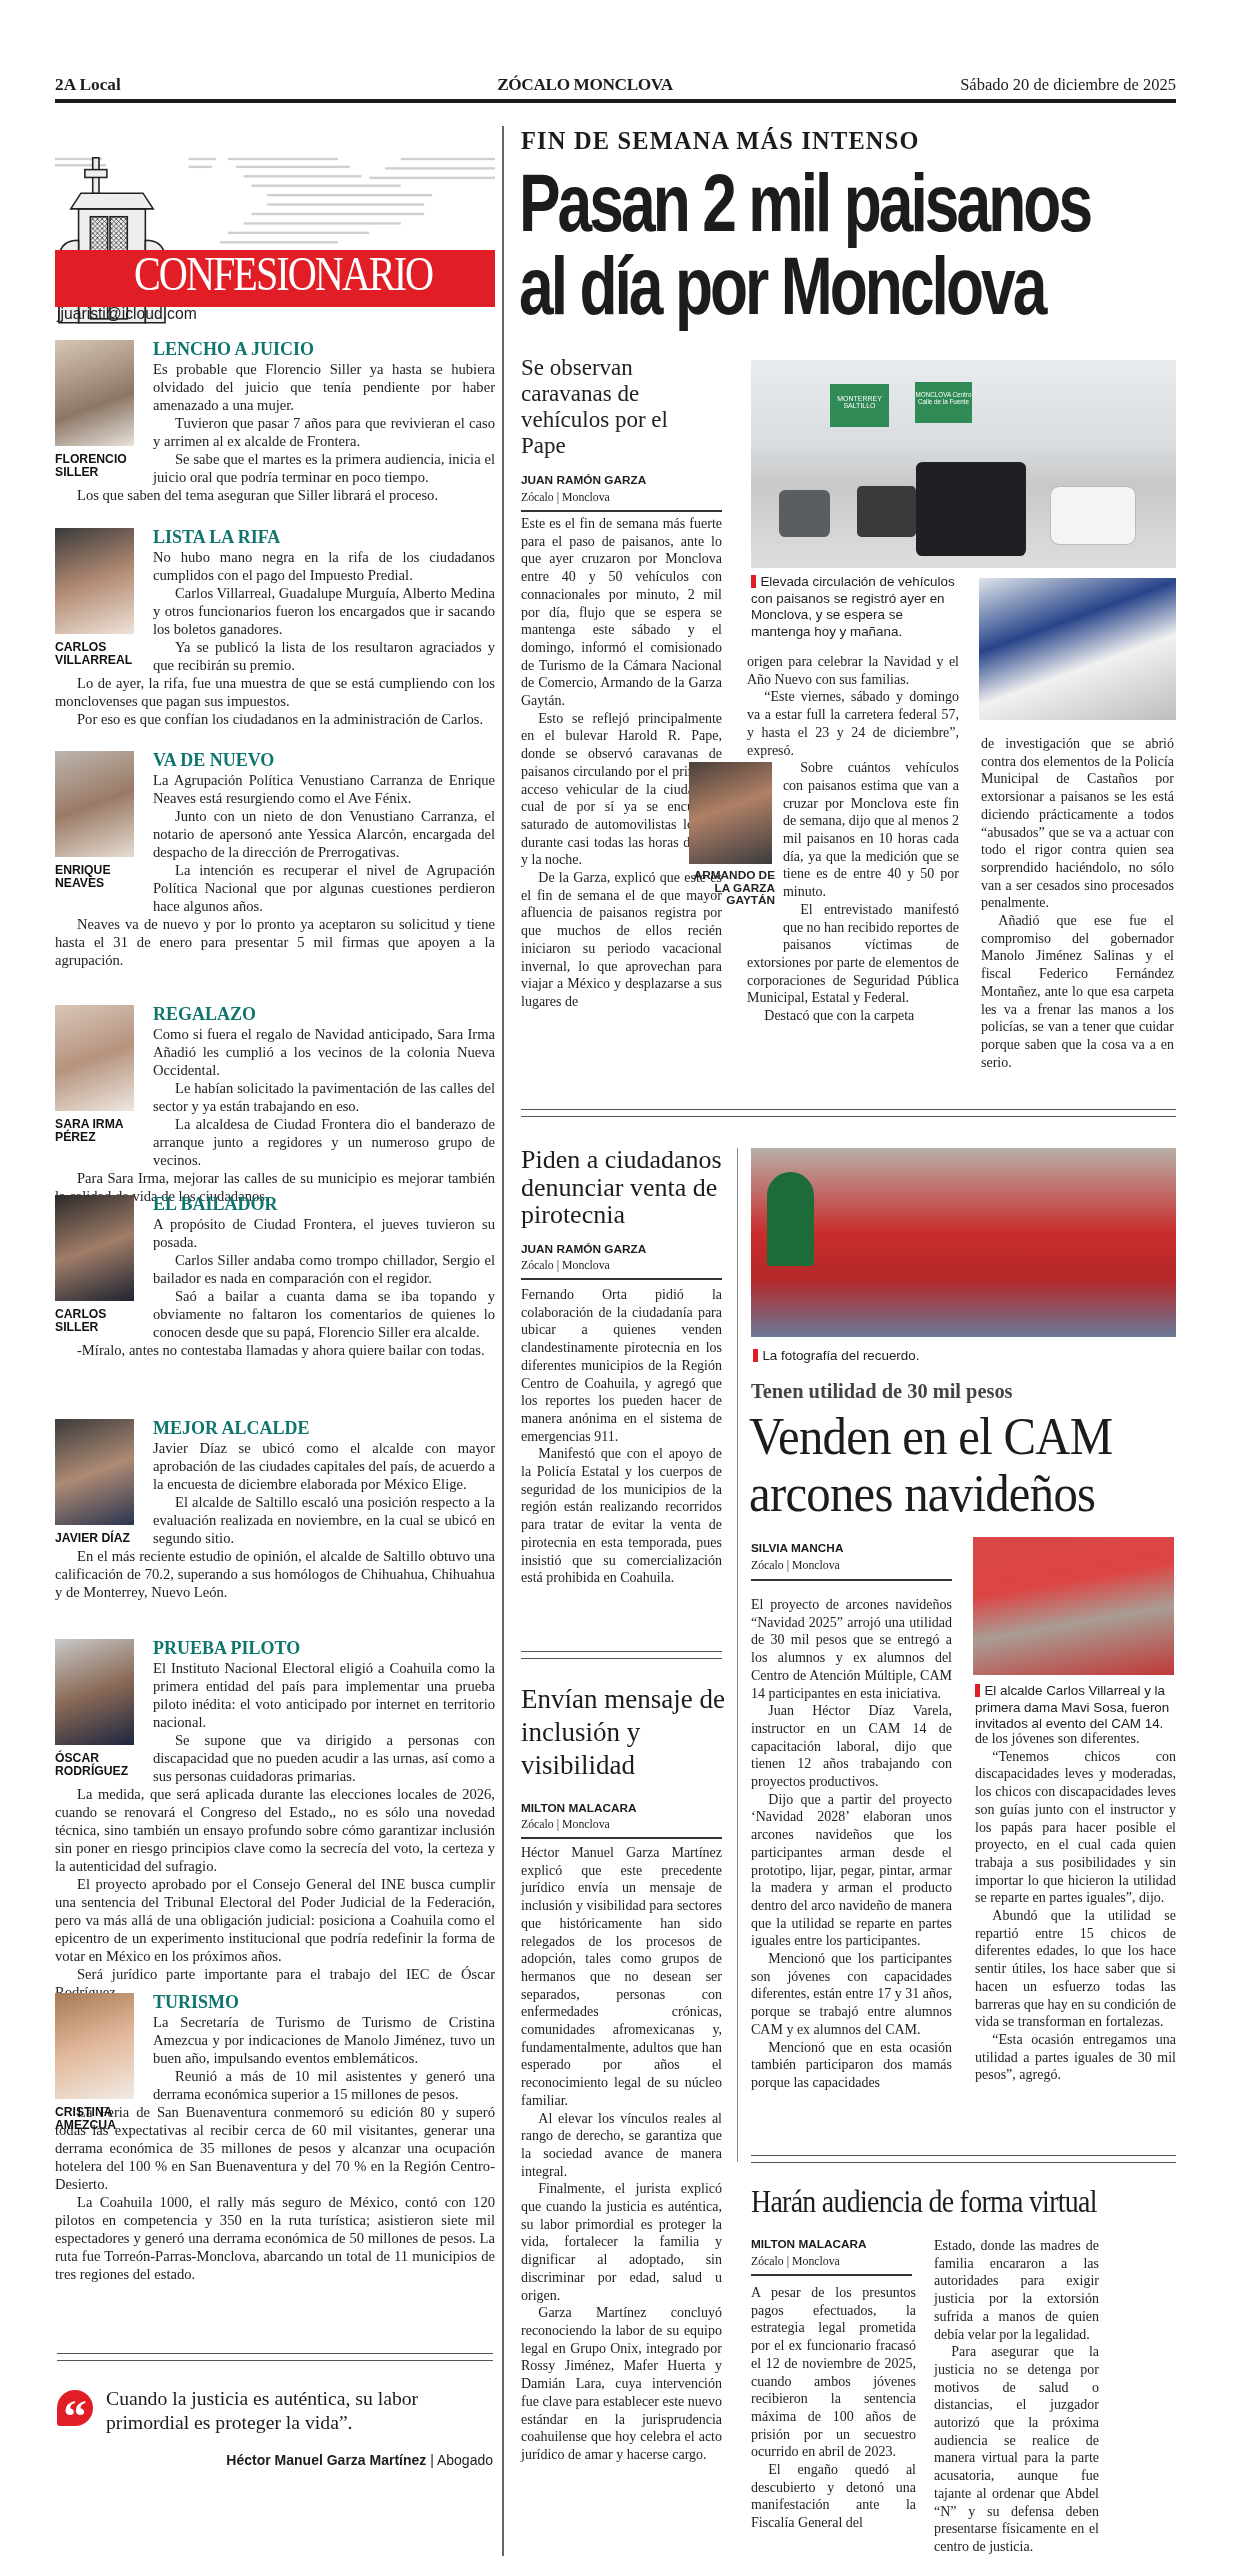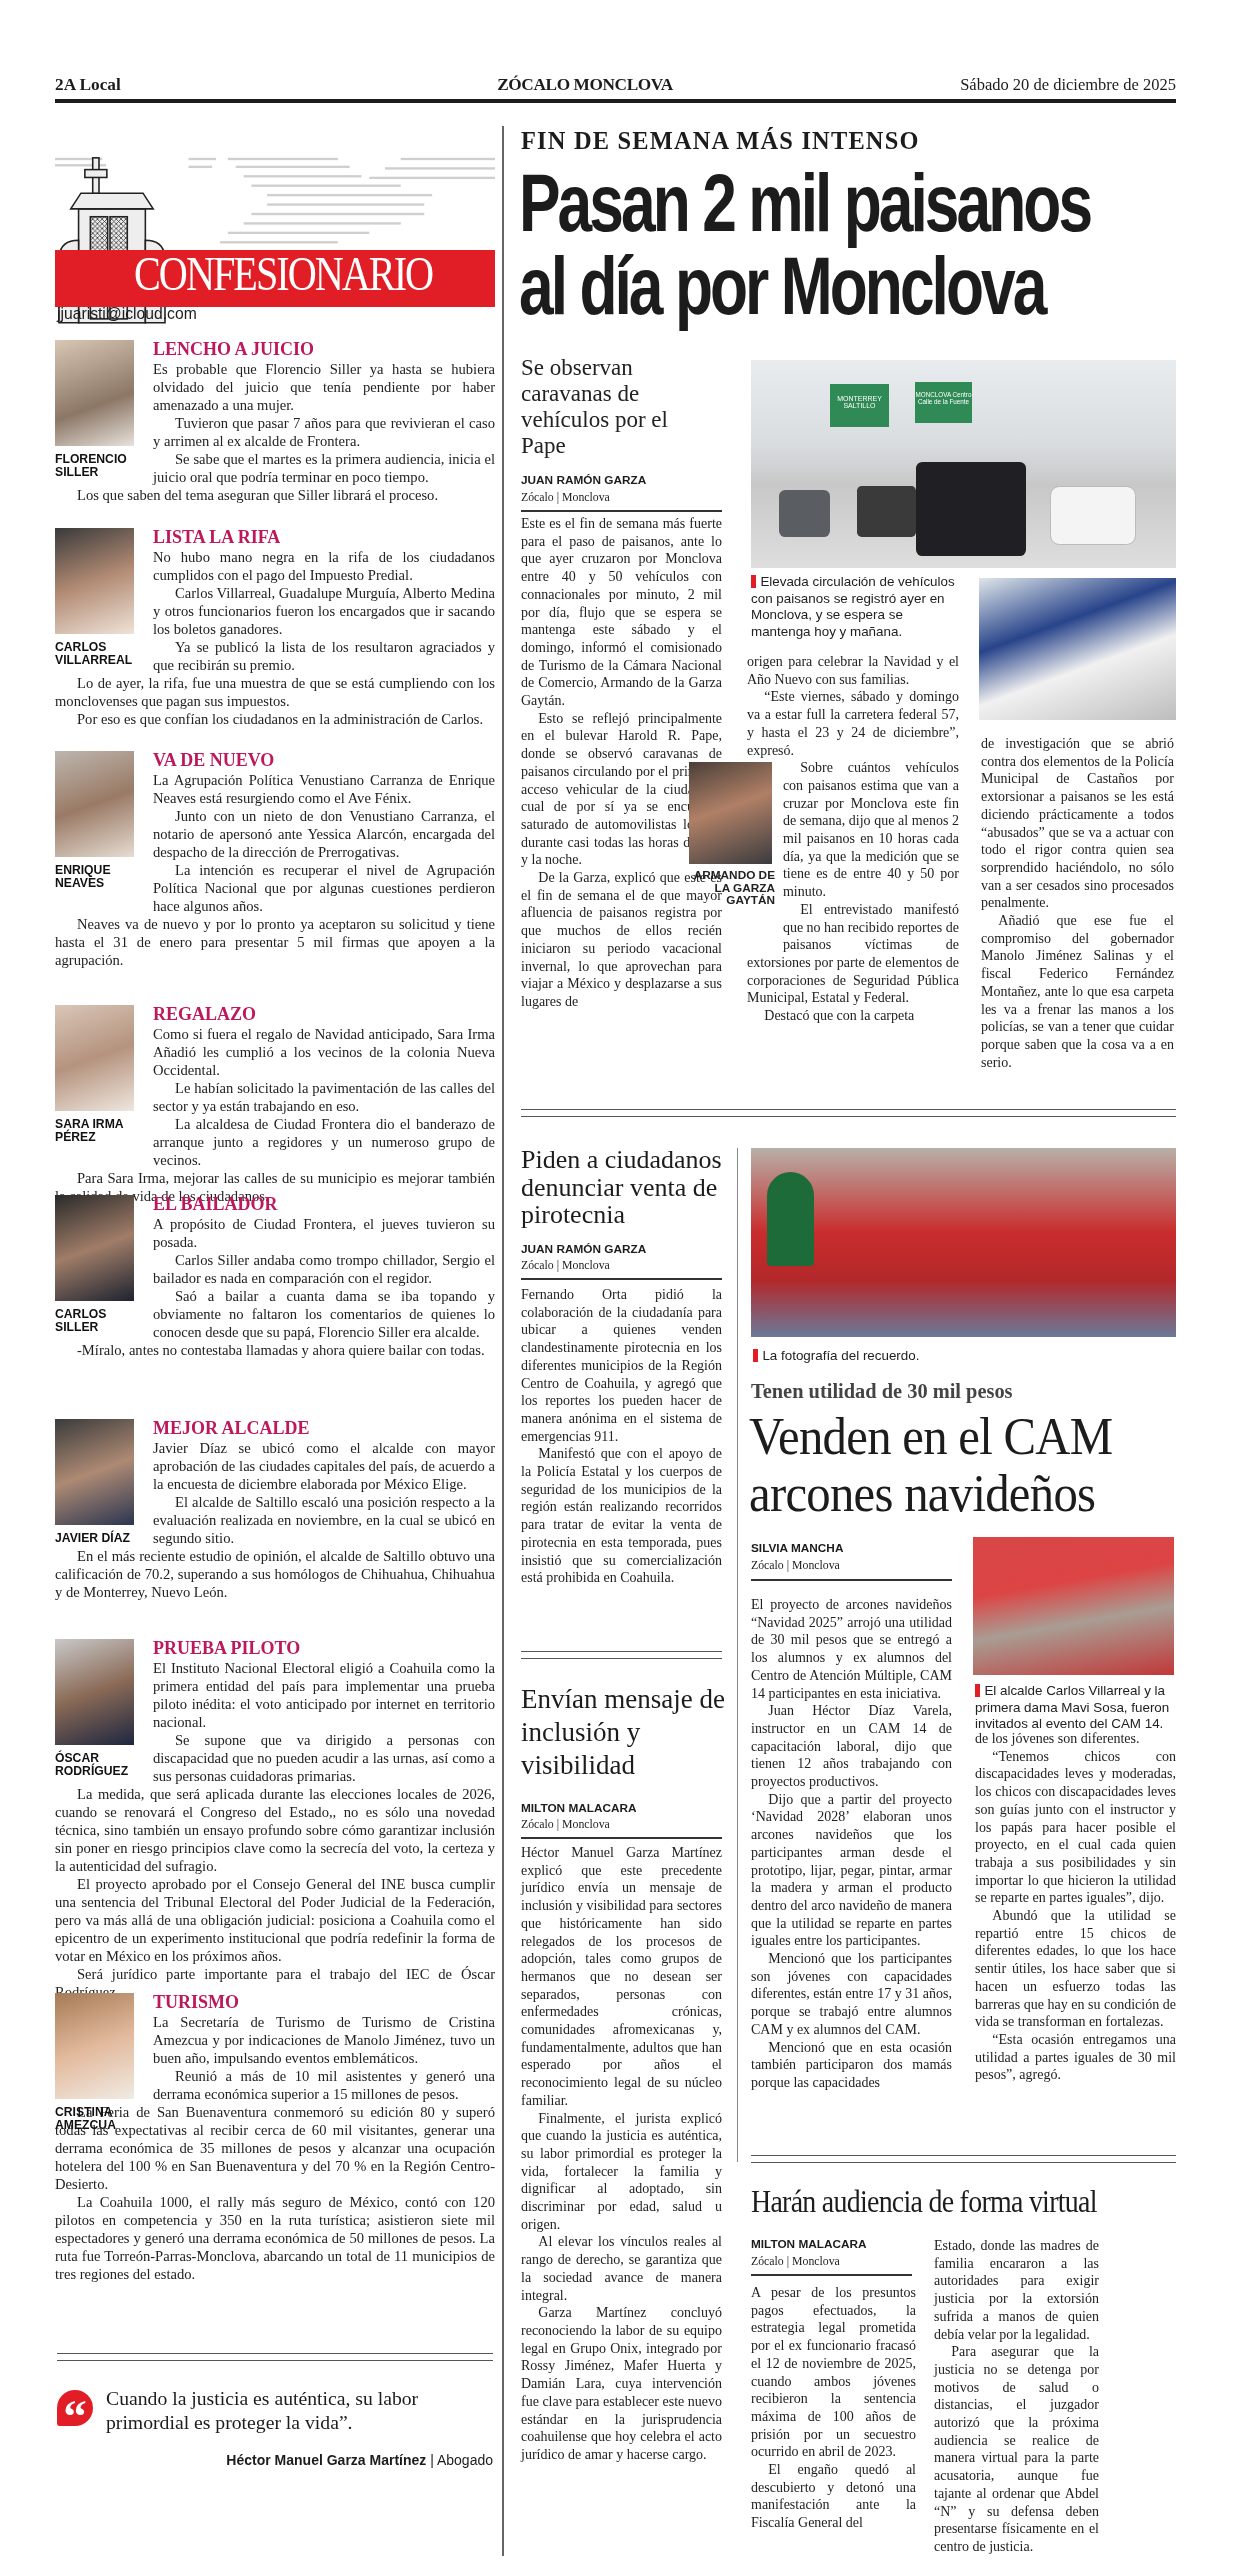--- a/index.html
+++ b/index.html
@@ -13,21 +13,21 @@
 #hdr-rule{left:55px;width:1121px;top:99px;height:3.9px;background:#1c1c1c}
 
 #logo{left:55px;top:134px;width:440px;height:193px}
 #logo-bar{left:55px;top:250px;width:440px;height:57px;background:#e11e26}
 #logo-text{left:134px;top:245px;font:49px "Liberation Serif",serif;color:#fff;letter-spacing:-2.4px;transform:scaleX(.82);transform-origin:left}
 #email{left:57px;top:305px;font:15.7px "Liberation Sans",sans-serif}
 
 .item{position:absolute;left:55px;width:440px;font:14.6px/18px "Liberation Serif",serif;color:#222}
 .item .photo{position:absolute;left:0;top:0;width:79px;height:106px;background:linear-gradient(160deg,#d8c7b4,#8c7766 60%,#e8e2dc)}
 .item .cap{position:absolute;left:0;top:113px;width:86px;font:bold 12.2px/13.4px "Liberation Sans",sans-serif;color:#111}
-.item h3{margin-left:98px;font:bold 18px/19.7px "Liberation Serif",serif;color:#be185d}
+.item h3{margin-left:98px;font:bold 18px/19.7px "Liberation Serif",serif;color:#0f766e}
 .item p{text-align:justify;text-indent:22px}
 .item p.first{text-indent:0}
 .item .body{margin-left:98px}
 
 #kicker{left:521px;top:127px;font:bold 24.4px "Liberation Serif",serif;letter-spacing:1.2px}
 #headline{left:519px;top:161px;width:668px;font:bold 82px/83px "Liberation Sans",sans-serif;letter-spacing:-3.9px;transform:scaleX(.76);transform-origin:left;white-space:nowrap}
 #vrule{left:502px;top:126px;width:1.6px;height:2430px;background:#666}
 .subhead{position:absolute;font:23px/26px "Liberation Serif",serif;color:#222}
 .byline{position:absolute;font:bold 11.8px "Liberation Sans",sans-serif}
 .byline-sub{position:absolute;font:11.8px "Liberation Serif",serif}
@@ -282,22 +282,22 @@
   <p>“Esta ocasión entregamos una utilidad a partes iguales de 30 mil pesos”, agregó.</p>
 </div>
 
 <div class="dbl-rule" style="left:521px;top:1651px;width:201px"></div>
 <div class="sec-head" style="left:521px;top:1683px;width:204px;font-size:27px;line-height:33px">Envían mensaje de inclusión y visibilidad</div>
 <div class="byline" style="left:521px;top:1801px">MILTON MALACARA</div>
 <div class="byline-sub" style="left:521px;top:1817px">Zócalo | Monclova</div>
 <div class="hrline" style="left:521px;top:1837px;width:201px"></div>
 <div class="col" style="left:521px;top:1844px;width:201px">
   <p class="first">Héctor Manuel Garza Martínez explicó que este precedente jurídico envía un mensaje de inclusión y visibilidad para sectores que históricamente han sido relegados de los procesos de adopción, tales como grupos de hermanos que no desean ser separados, personas con enfermedades crónicas, comunidades afromexicanas y, fundamentalmente, adultos que han esperado por años el reconocimiento legal de su núcleo familiar.</p>
+  <p>Al elevar los vínculos reales al rango de derecho, se garantiza que la sociedad avance de manera integral.</p>
   <p>Finalmente, el jurista explicó que cuando la justicia es auténtica, su labor primordial es proteger la vida, fortalecer la familia y dignificar al adoptado, sin discriminar por edad, salud u origen.</p>
-  <p>Al elevar los vínculos reales al rango de derecho, se garantiza que la sociedad avance de manera integral.</p>
   <p>Garza Martínez concluyó reconociendo la labor de su equipo legal en Grupo Onix, integrado por Rossy Jiménez, Mafer Huerta y Damián Lara, cuya intervención fue clave para establecer este nuevo estándar en la jurisprudencia coahuilense que hoy celebra el acto jurídico de amar y hacerse cargo.</p>
 </div>
 
 <div class="dbl-rule" style="left:751px;top:2155px;width:425px"></div>
 <div class="sec-head" style="left:751px;top:2186px;font-size:31px;letter-spacing:-0.8px;transform:scaleX(.9);transform-origin:left;white-space:nowrap">Harán audiencia de forma virtual</div>
 <div class="byline" style="left:751px;top:2237px">MILTON MALACARA</div>
 <div class="byline-sub" style="left:751px;top:2254px">Zócalo | Monclova</div>
 <div class="hrline" style="left:751px;top:2274px;width:161px"></div>
 <div class="col" style="left:751px;top:2284px;width:165px">
   <p class="first">A pesar de los presuntos pagos efectuados, la estrategia legal prometida por el ex funcionario fracasó el 12 de noviembre de 2025, cuando ambos jóvenes recibieron la sentencia máxima de 100 años de prisión por un secuestro ocurrido en abril de 2023.</p>

